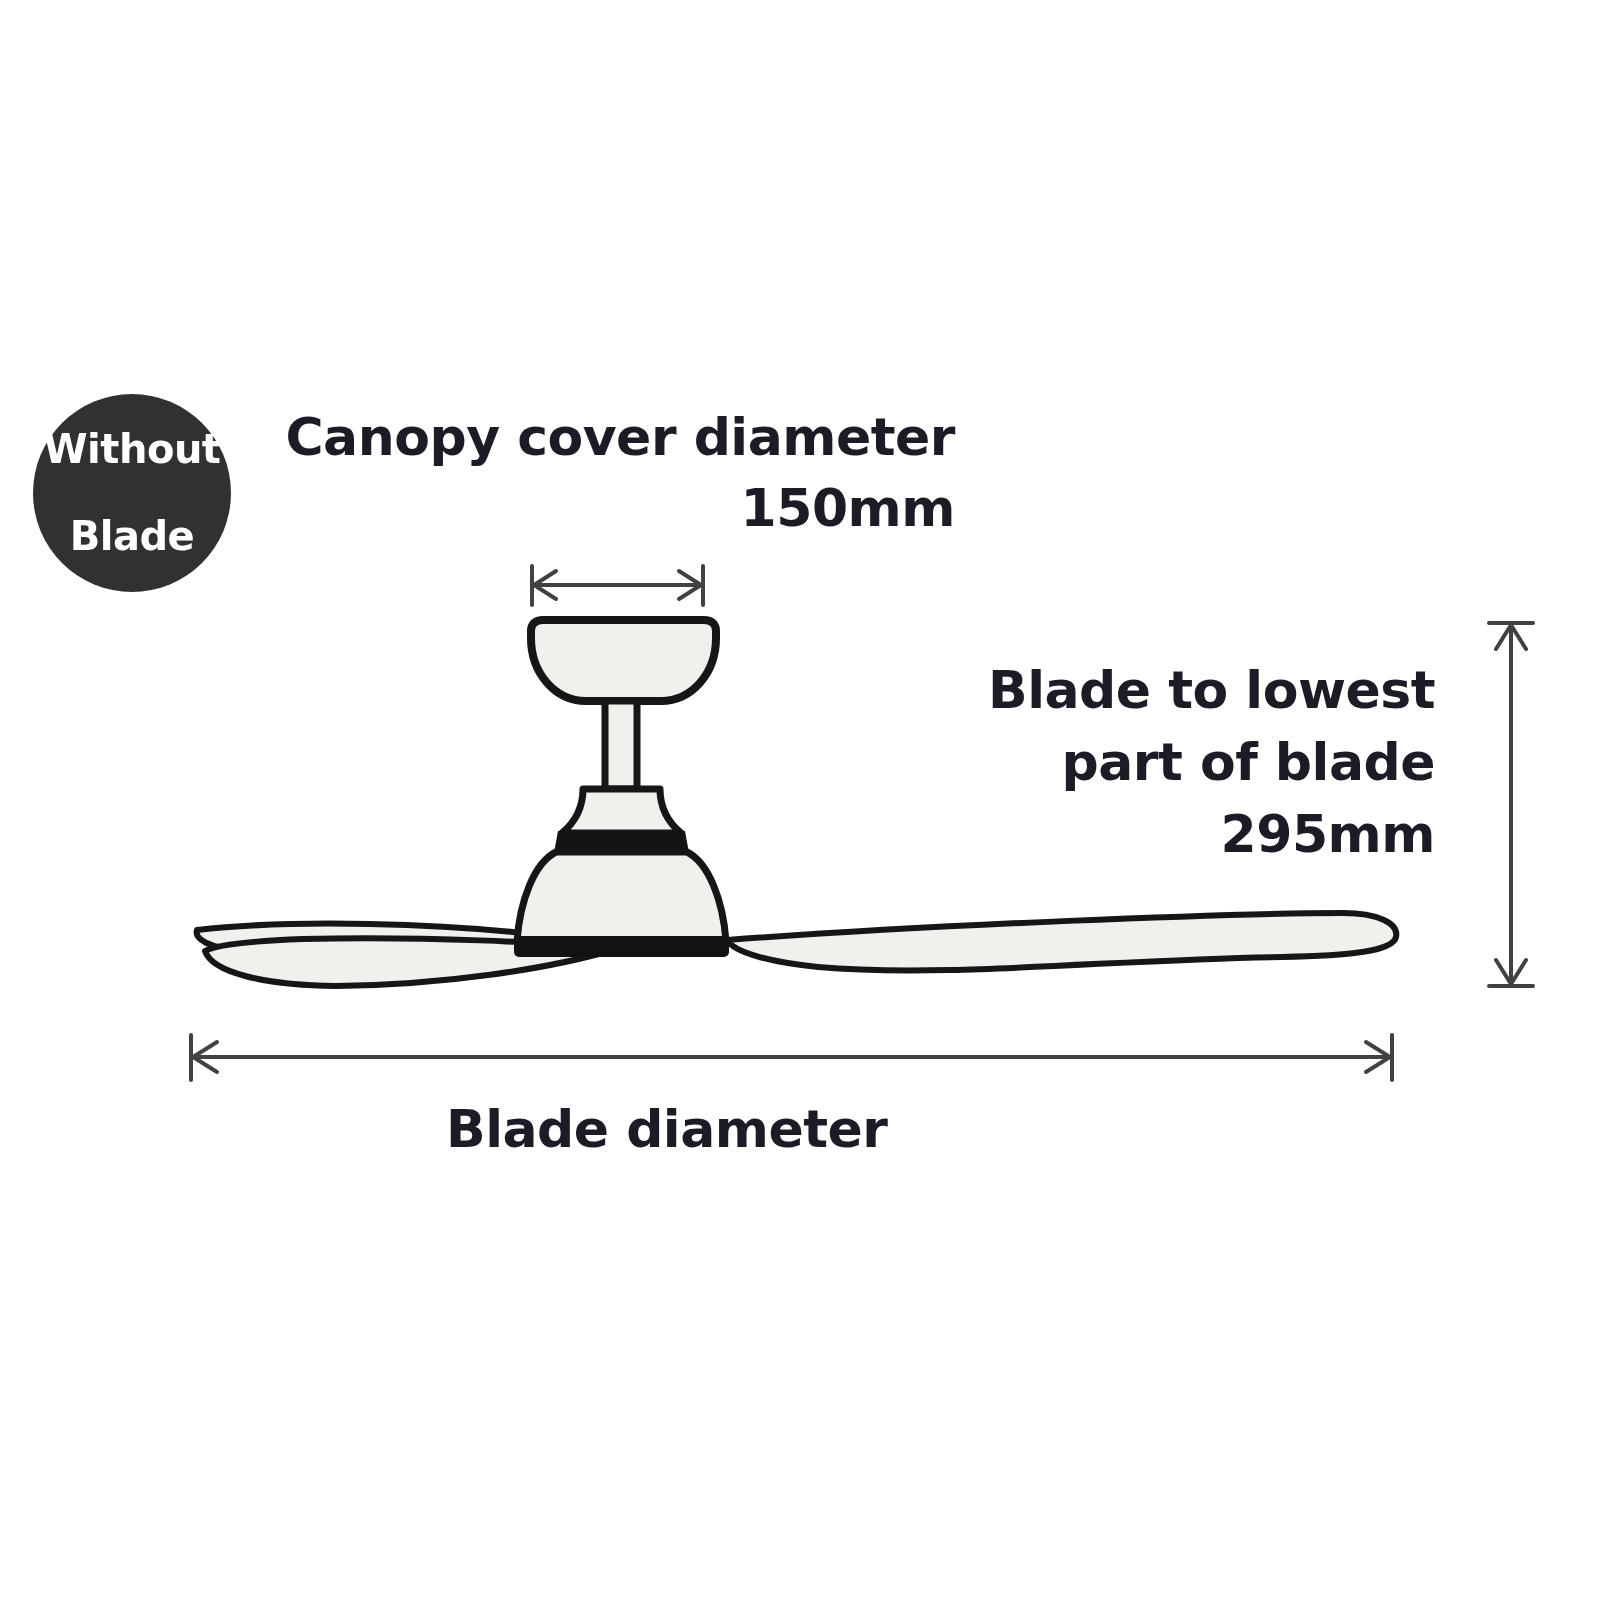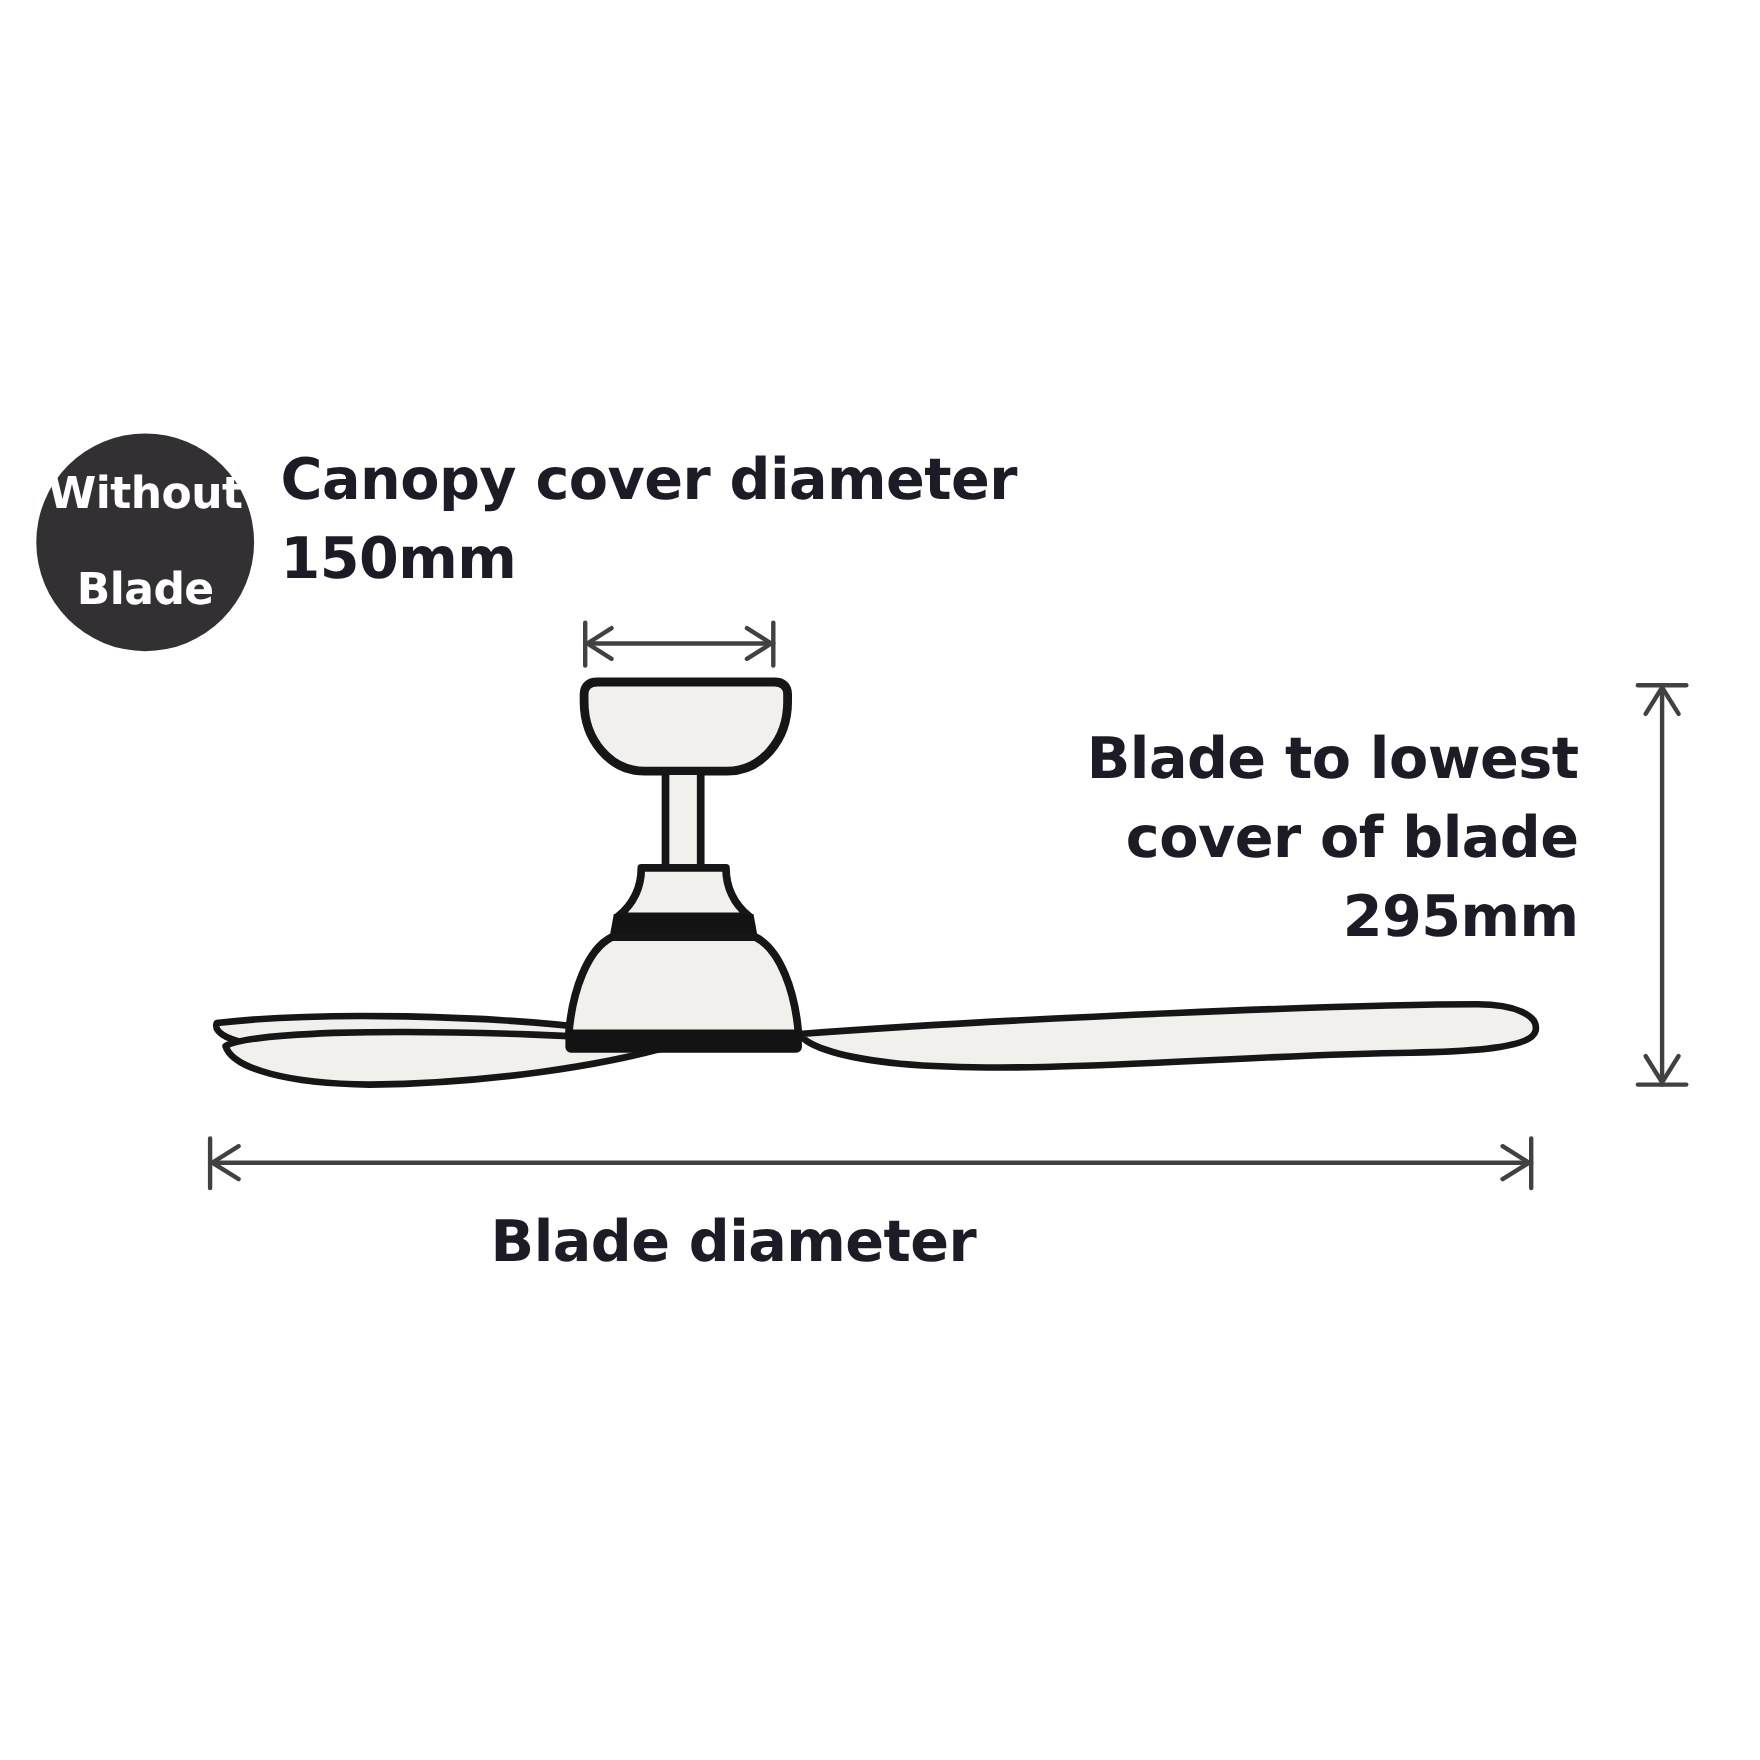--- a/index.html
+++ b/index.html
@@ -27,21 +27,21 @@
     color: #1d1c26;
     font-weight: 700;
     font-size: 52px;
     line-height: 71px;
     letter-spacing: -0.5px;
   }
   #top-label {
     left: 255px;
     top: 402px;
     width: 700px;
-    text-align: left;
+    text-align: right;
   }
   #right-label {
     right: 165px;
     top: 654px;
     width: 620px;
     text-align: right;
     line-height: 72px;
   }
   #bottom-label {
     left: 446px;
@@ -125,21 +125,21 @@
     <span>Blade</span>
   </div>
 
   <div id="top-label" class="label">
     <span>Canopy cover diameter</span>
     <span>150mm</span>
   </div>
 
   <div id="right-label" class="label">
     <span>Blade to lowest</span>
-    <span>cover of blade</span>
+    <span>part of blade</span>
     <span>295mm</span>
   </div>
 
   <div id="bottom-label" class="label">
     <span>Blade diameter</span>
   </div>
 
 </div>
 
 </body></html>

